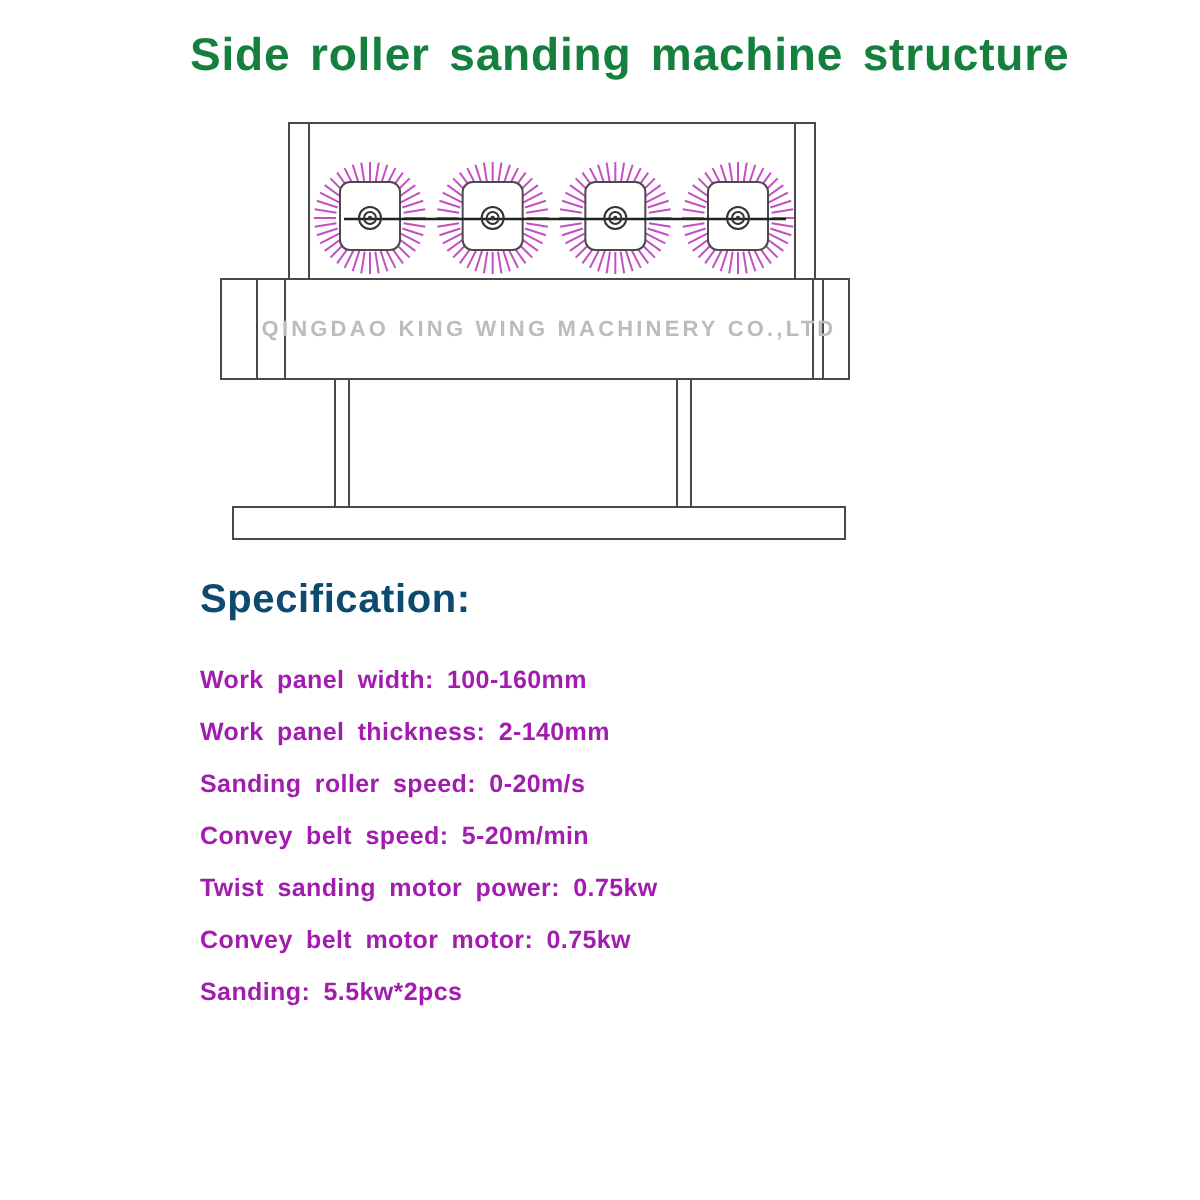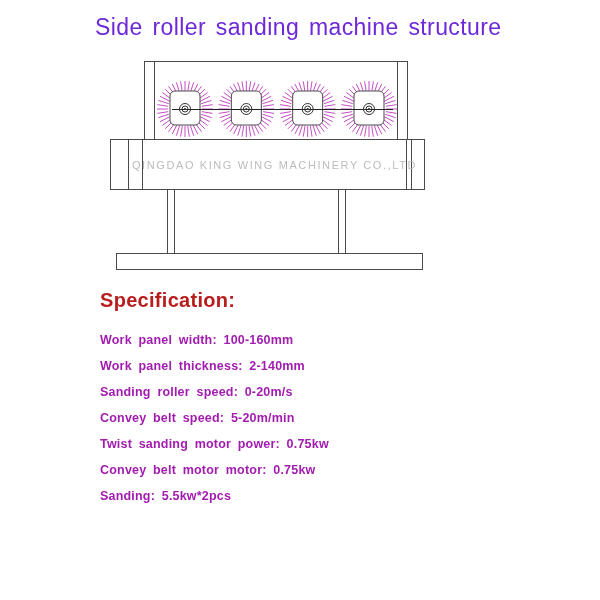--- a/index.html
+++ b/index.html
@@ -9,52 +9,53 @@
     height: 600px;
     background: #ffffff;
     font-family: "Liberation Sans", sans-serif;
     overflow: hidden;
   }
   .abs { position: absolute; }
 
   
   #page-title {
     left: 95px; top: 14px;
-    font-size: 23px; font-weight: 400; color: #6d28d9;
+    font-size: 23px; font-weight: 700; color: #15803d;
     letter-spacing: 0.4px; word-spacing: 3px;
     white-space: nowrap;
   }
 
   
   .lw { border: 1px solid #4a4a4a; box-sizing: border-box; background: transparent; }
   #top-frame        { left: 144px; top: 61px;  width: 264px; height: 79px; }
   #top-frame-inner-left  { left: 154px; top: 61px; width: 0; height: 79px; border-left: 1px solid #4a4a4a; }
   #top-frame-inner-right { left: 397px; top: 61px; width: 0; height: 79px; border-left: 1px solid #4a4a4a; }
   #band             { left: 110px; top: 139px; width: 315px; height: 51px; background: #fff; }
   .band-line        { top: 139px; width: 0; height: 51px; border-left: 1px solid #4a4a4a; }
   #band-line-l1 { left: 128px; } #band-line-l2 { left: 142px; }
   #band-line-r1 { left: 406px; } #band-line-r2 { left: 411px; }
   #watermark {
     left: 142px; top: 139px; width: 265px; height: 51px;
     display: flex; align-items: center; justify-content: center;
     color: #bcbcbc; font-size: 11px; letter-spacing: 1.6px;
     white-space: nowrap;
+    font-weight: bold;
   }
   .leg { top: 190px; width: 8px; height: 63px; box-sizing: border-box;
          border-left: 1px solid #4a4a4a; border-right: 1px solid #4a4a4a; }
   #leg-left  { left: 167px; }
   #leg-right { left: 338px; }
   #base { left: 116px; top: 253px; width: 307px; height: 17px; }
 
   #machine-graphic { left: 0; top: 0; width: 600px; height: 300px; pointer-events: none; }
 
   
   #spec-heading {
     left: 100px; top: 289px;
-    font-size: 20px; font-weight: 700; color: #b91c1c;
+    font-size: 20px; font-weight: 700; color: #0c4a6e;
     letter-spacing: 0.3px;
   }
   #spec-list {
     left: 100px; top: 327px; width: 460px;
     margin: 0; padding: 0; list-style: none;
   }
   #spec-list li {
     height: 26px; line-height: 26px;
     font-size: 12.5px; font-weight: 700; color: #a21caf;
     letter-spacing: 0.2px; word-spacing: 3px;

